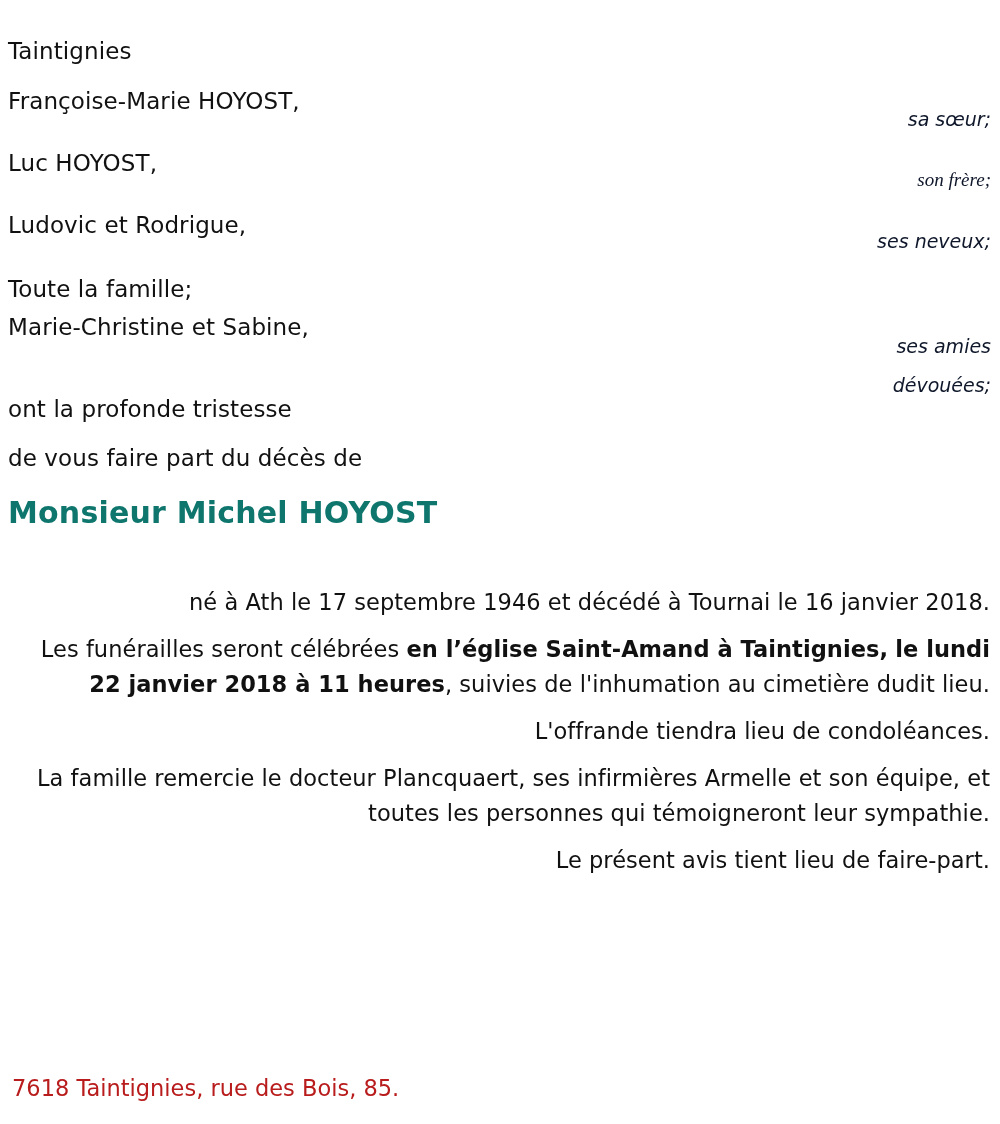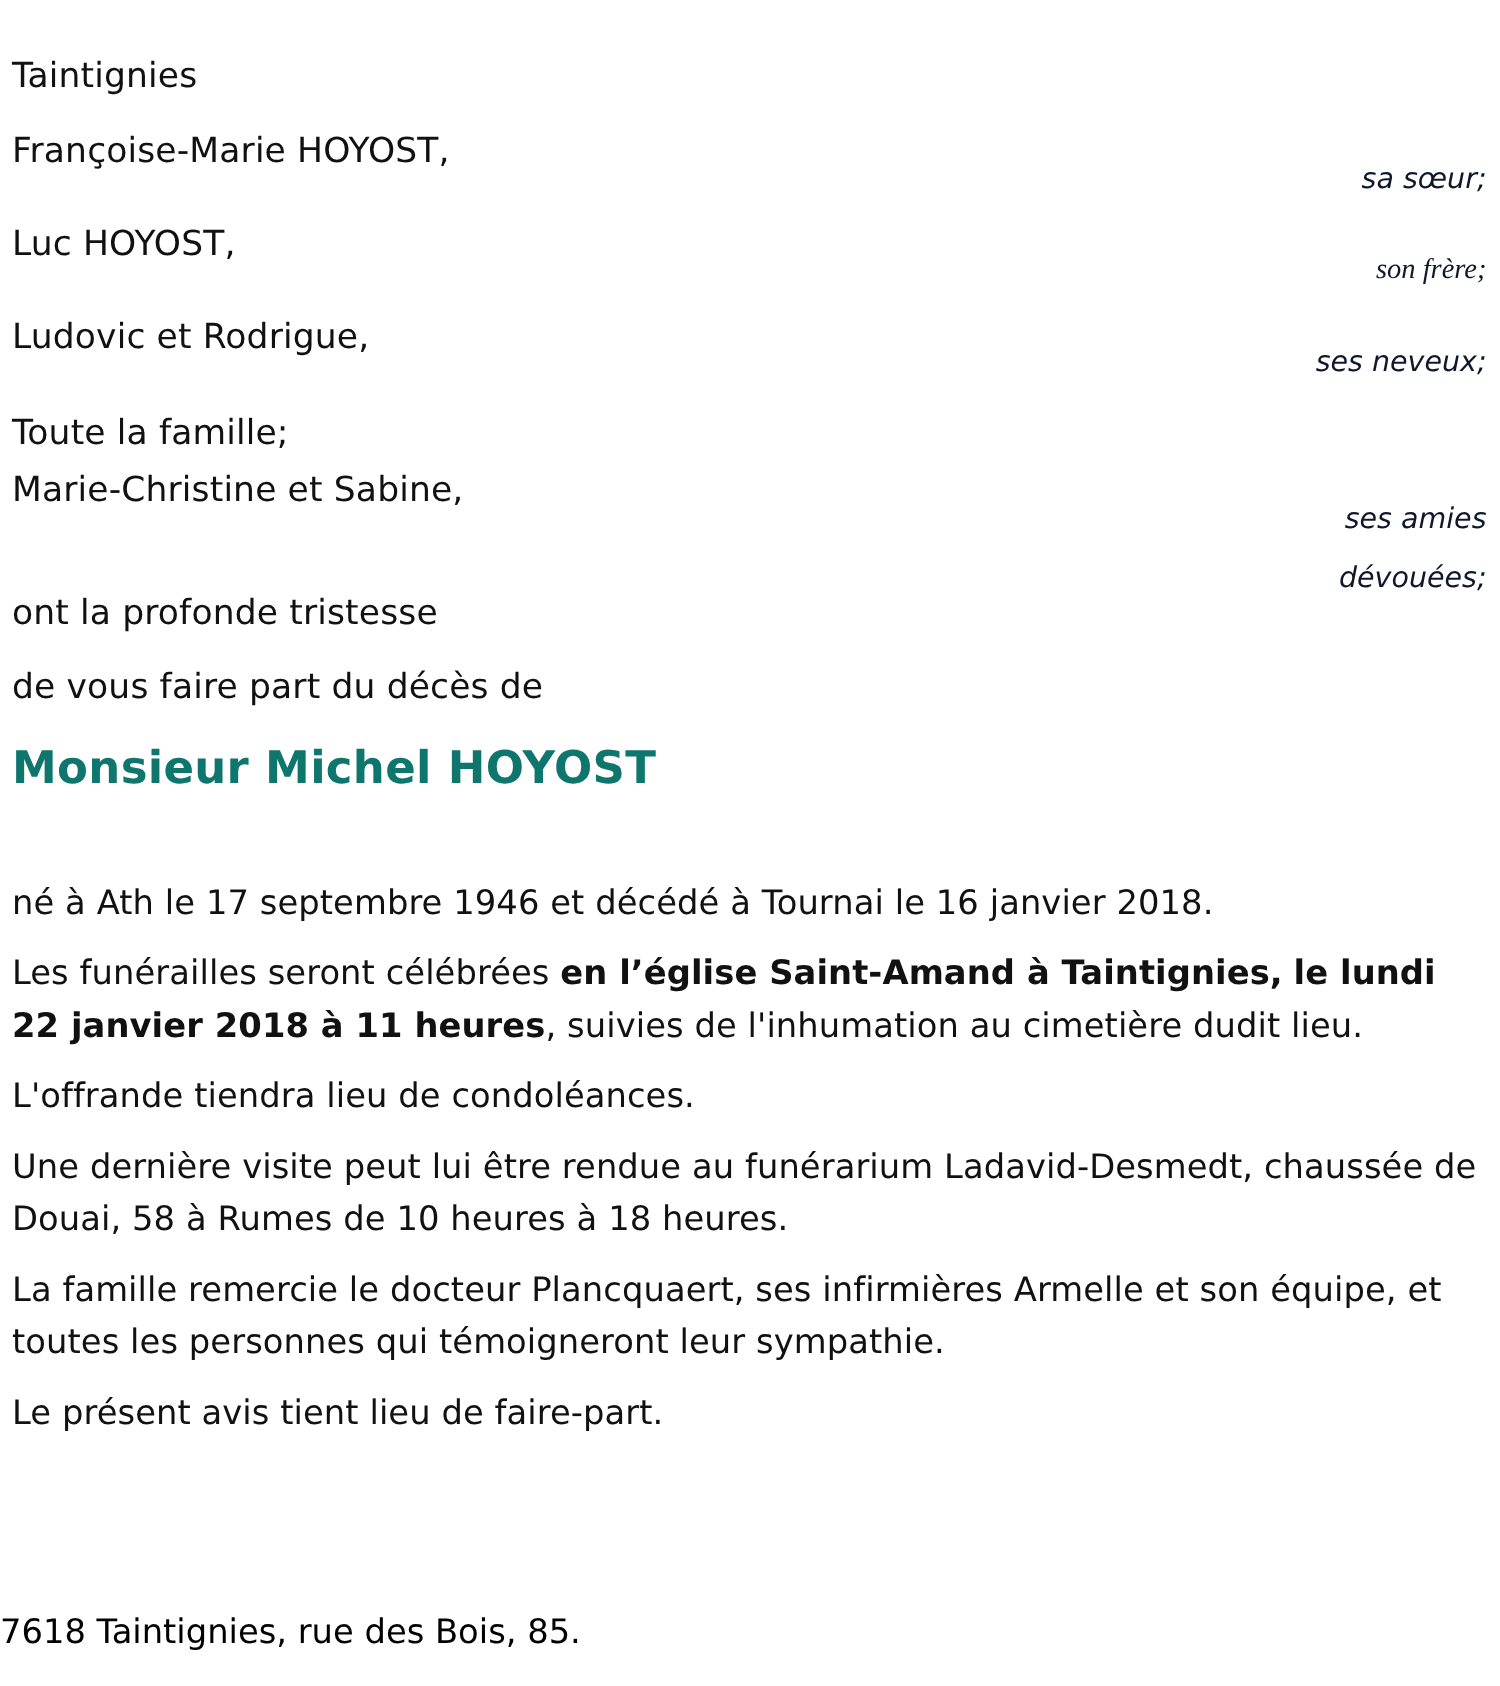--- a/index.html
+++ b/index.html
@@ -60,38 +60,39 @@
     white-space: nowrap;
     color: #0f766e;
   }
 
   
   .body-block {
     position: absolute;
     left: 8px;
     top: 585px;
     width: 982px;
+    text-align: right;
   }
   .para {
     font-size: 22.5px;
     line-height: 35px;
     color: #111111;
     margin: 0 0 12px 0;
     letter-spacing: 0.05px;
   }
   .para b {
     font-weight: bold;
   }
   .closing-address {
     position: absolute;
-    left: 0;
+    left: 12px;
     top: 1072px;
     font-size: 22.5px;
     line-height: 32px;
-    color: #000000;
+    color: #b91c1c;
     white-space: nowrap;
   }
 </style>
 </head>
 <body>
 
 <div class="page">
 
   <div class="announce">
 
@@ -125,21 +126,20 @@
   <div class="deceased-name">Monsieur Michel HOYOST</div>
 
   <div class="body-block">
 
     <p class="para">né à Ath le 17 septembre 1946 et décédé à Tournai le 16 janvier 2018.</p>
 
     <p class="para"><span>Les funérailles seront célébrées </span><b>en l’église Saint-Amand à Taintignies,</b> <b>le lundi 22 janvier 2018 à 11 heures</b><span>, suivies de l'inhumation au cimetière dudit lieu.</span></p>
 
     <p class="para">L'offrande tiendra lieu de condoléances.</p>
 
-    <p class="para">Une dernière visite peut lui être rendue au funérarium Ladavid-Desmedt, chaussée de Douai, 58 à Rumes de 10 heures à 18 heures.</p>
 
     <p class="para">La famille remercie le docteur Plancquaert, ses infirmières Armelle et son équipe, et toutes les personnes qui témoigneront leur sympathie.</p>
 
     <p class="para">Le présent avis tient lieu de faire-part.</p>
   </div>
 
   <div class="closing-address">7618 Taintignies, rue des Bois, 85.</div>
 
 </div>
 

